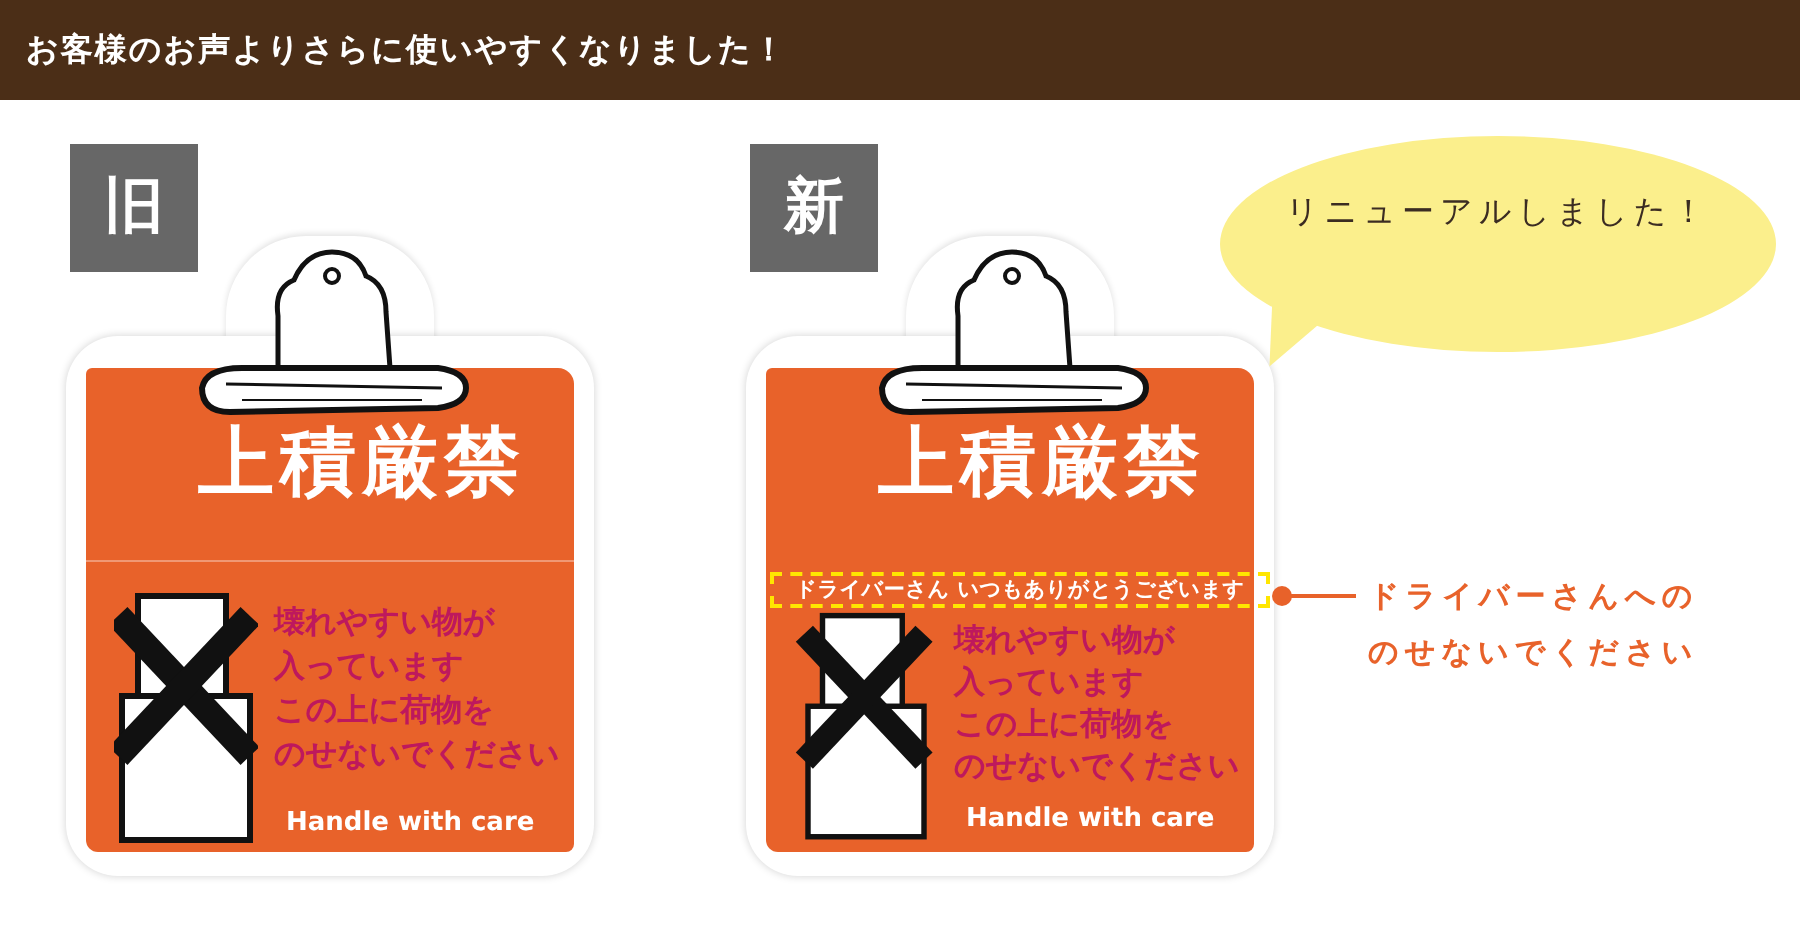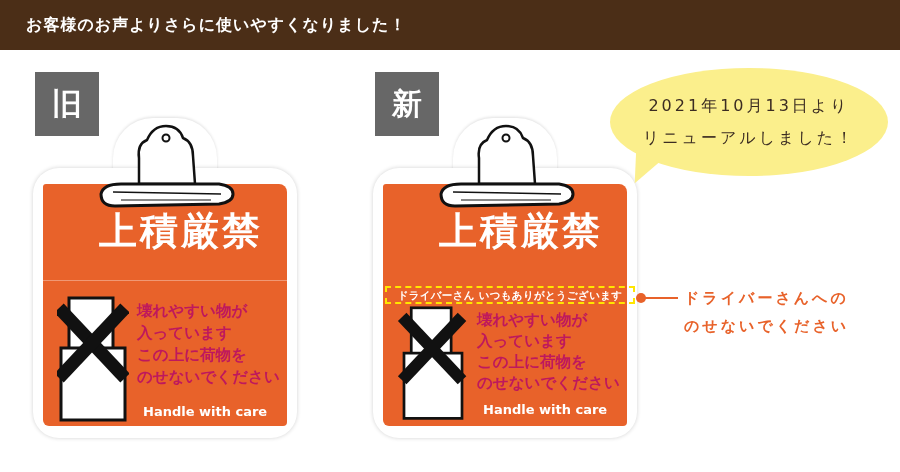--- a/index.html
+++ b/index.html
@@ -2,21 +2,21 @@
 <html><head>
 <meta charset="utf-8">
 <style>
   * { box-sizing: border-box; margin: 0; padding: 0; }
   html, body { width: 900px; height: 472px; overflow: hidden; background: #ffffff; }
   body { position: relative; font-family: "DejaVu Sans", sans-serif; }
 
   .header-bar {
     position: absolute; left: 0; top: 0; width: 900px; height: 50px;
     background: #4b2e17; color: #ffffff;
-    font-size: 16px; line-height: 50px; padding-left: 26px; letter-spacing: 1px;
+    font-size: 16px; line-height: 50px; padding-left: 13px; letter-spacing: 1px;
     font-weight: bold;
   }
 
   .badge {
     position: absolute; width: 64px; height: 64px; background: #676767; color: #fff;
     font-size: 30px; font-weight: bold; text-align: center; line-height: 64px;
   }
 
   .label-card {
     position: absolute; width: 264px; height: 290px;
@@ -78,21 +78,21 @@
 
   .callout-line {
     position: absolute; left: 640px; top: 297px; width: 38px; height: 2px; background: #e8622a;
   }
   .callout-dot {
     position: absolute; left: 636px; top: 293px; width: 10px; height: 10px; border-radius: 50%;
     background: #e8622a;
   }
   .callout-text {
     position: absolute; left: 684px; top: 284px; color: #e8622a; font-size: 15px;
-    line-height: 28px; letter-spacing: 3px; white-space: nowrap; font-weight: bold;
+    line-height: 28px; letter-spacing: 3px; white-space: nowrap; font-weight: bold; text-align: right;
   }
 </style>
 </head>
 <body>
 
 <div class="header-bar">お客様のお声よりさらに使いやすくなりました！</div>
 
 <div class="badge" style="left:35px; top:72px;">旧</div>
 <div class="label-card" style="left:33px; top:150px; top:128px;">
   <div class="card-tab" style="top:-10px;"></div>
@@ -147,21 +147,20 @@
     <div>入っています</div>
     <div>この上に荷物を</div>
     <div>のせないでください</div>
   </div>
   <div class="handle-text" style="top:274px;">Handle with care</div>
 </div>
 
 <div class="bubble-tail"></div>
 <div class="bubble"></div>
 <div class="bubble-text">
-  <div>2021年10月13日より</div>
   <div>リニューアルしました！</div>
 </div>
 
 <div class="callout-dot"></div>
 <div class="callout-line"></div>
 <div class="callout-text">
   <div>ドライバーさんへの</div>
   <div>のせないでください</div>
 </div>
 

